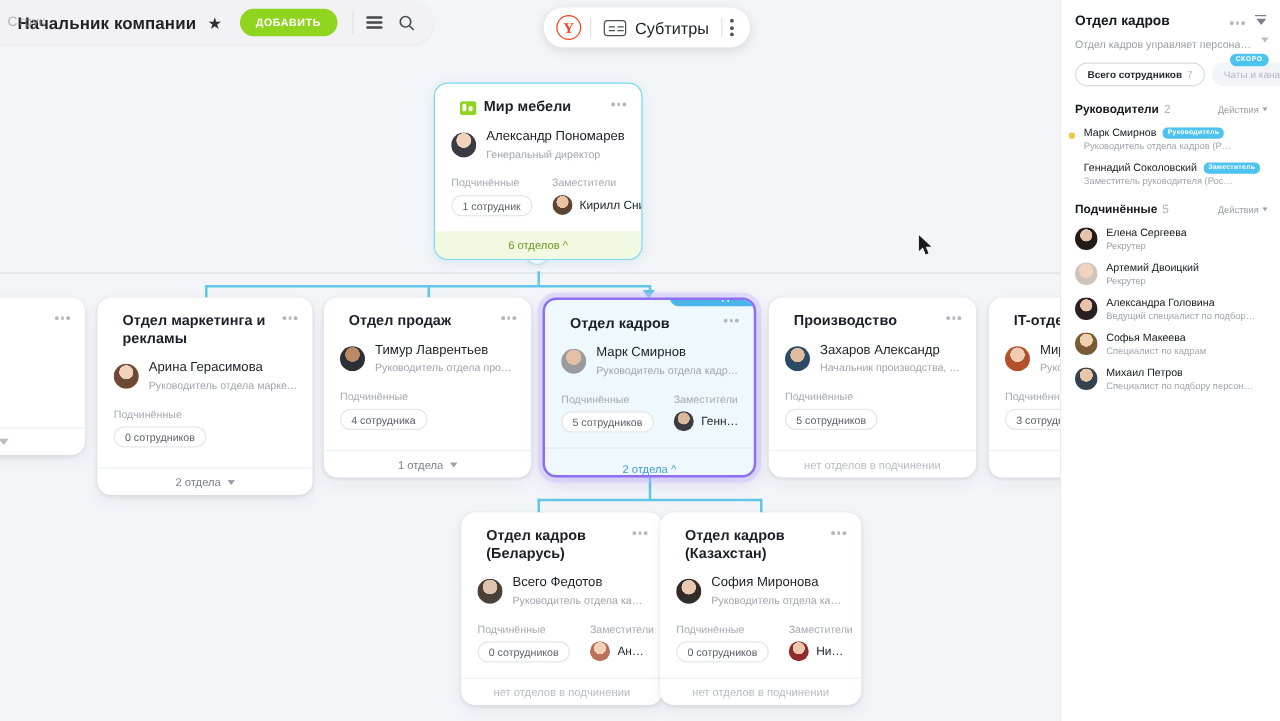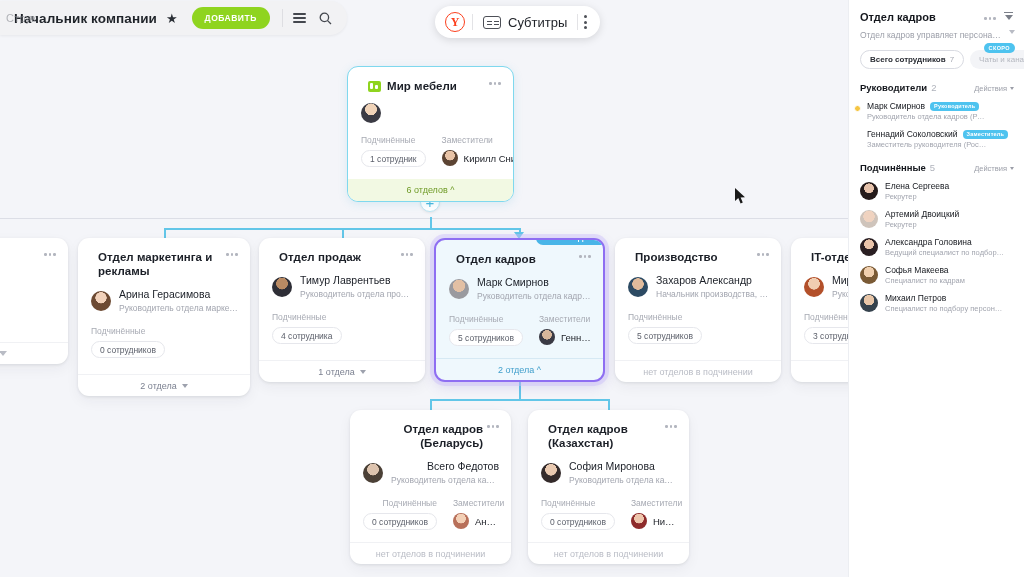--- a/index.html
+++ b/index.html
@@ -169,21 +169,21 @@
     border: 1.5px solid #7fd8ee;
     box-shadow: 0 2px 10px rgba(58,170,205,.15);
   }
   .card-root .card-foot { background: #f2f9e3; color: #6f9b26; border-top: none; }
 
   
   .card-selected {
     background: #eff8fd; border: 2px solid #8e6ef2;
     box-shadow: 0 0 0 4px rgba(205,190,250,.45), 0 4px 14px rgba(90,60,190,.18);
   }
-  .card-selected .card-foot { background: transparent; border-top: 1px solid #d6e9f4; color: #3f9ecb; }
+  .card-selected .card-foot { background: transparent; border-top: 1px solid #d6e9f4; color: #3f9ecb; align-items: flex-end; }
   .badge-your {
     position: absolute; right: 0; top: -10px;
     background: #49b5e8; color: #fff; font-size: 7.5px; font-weight: 700;
     letter-spacing: .5px; padding: 3px 8px 3px 9px; border-radius: 7px 7px 0 7px;
     z-index: 14;
   }
 
   
   .sidebar {
     position: absolute; right: 0; top: 0; width: 176px; height: 577px;
@@ -314,20 +314,24 @@
           <span class="card-title">Мир мебели</span>
         </div>
         <span class="kebab-h">
             <i></i>
             <i></i>
             <i></i>
           </span>
       </div>
       <div class="person-row">
         <div class="avatar" style="background:radial-gradient(circle at 50% 32%, #f0d3b8 0 34%, #3b3b44 36% 100%), #6b6b78;"></div>
+        <div style="min-width:0;">
+          <div class="person-name">Александр Пономарев</div>
+          <div class="person-role">Генеральный директор</div>
+        </div>
       </div>
       <div class="meta-row">
         <div class="meta-col">
           <span class="meta-label">Подчинённые</span>
           <span class="chip">1 сотрудник</span>
         </div>
         <div class="meta-col">
           <span class="meta-label">Заместители</span>
           <span class="deputy">
             <span class="avatar" style="background:radial-gradient(circle at 50% 35%, #e8c3a6 0 36%, #5c4433 38% 100%), #8a6a52;"></span>
@@ -489,21 +493,21 @@
         <div class="meta-col">
           <span class="meta-label">Подчинённые</span>
           <span class="chip">3 сотрудник</span>
         </div>
       </div>
       <div class="card-foot foot-muted" style="margin-top:16px;">
         <span></span>
       </div>
     </div>
 
-    <div class="card" style="left:350px; top:410px; width:161px;text-align:right;">
+    <div class="card" style="left:369px; top:410px; width:161px;">
       <div class="card-head">
         <span class="card-title">Отдел кадров (Беларусь)</span>
         <span class="kebab-h">
             <i></i>
             <i></i>
             <i></i>
           </span>
       </div>
       <div class="person-row">
         <div class="avatar" style="background:radial-gradient(circle at 50% 33%, #ddc3ae 0 34%, #4b4036 36% 100%), #6d6056;"></div>

